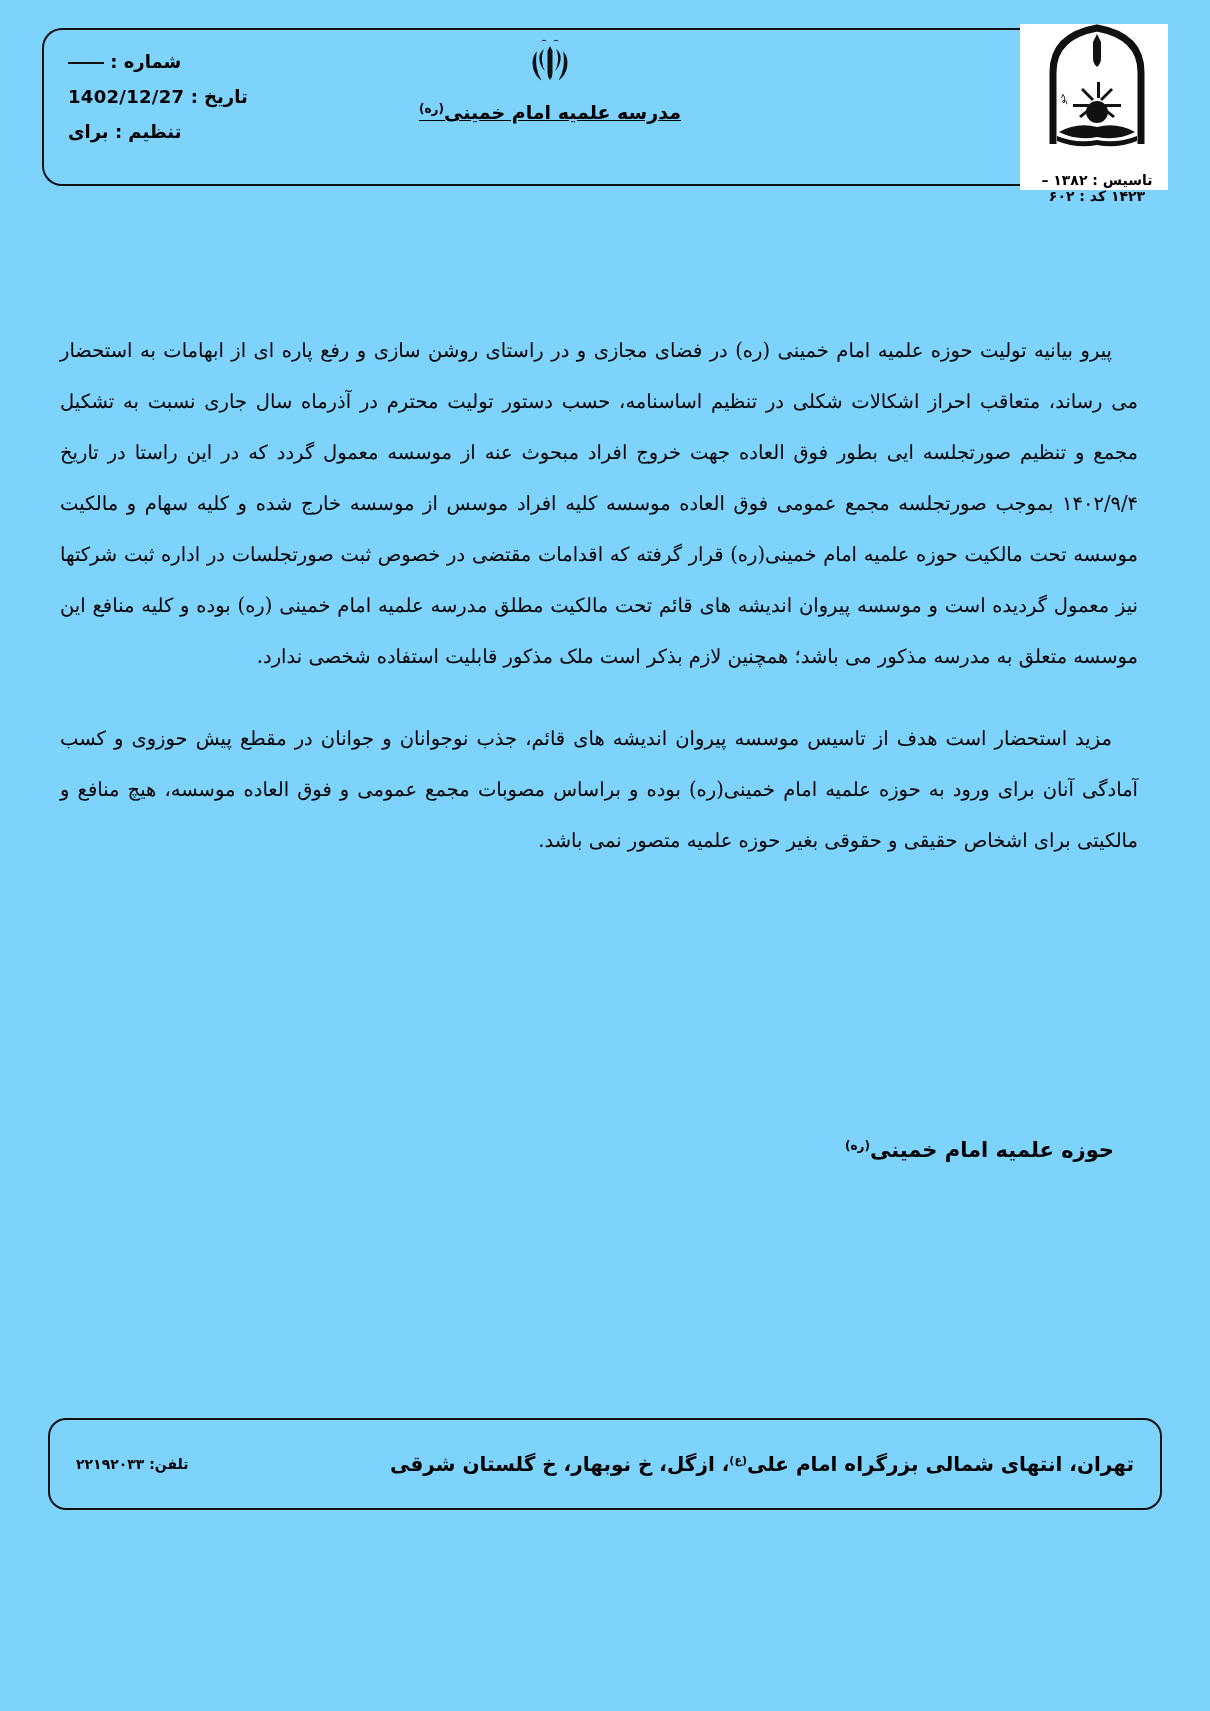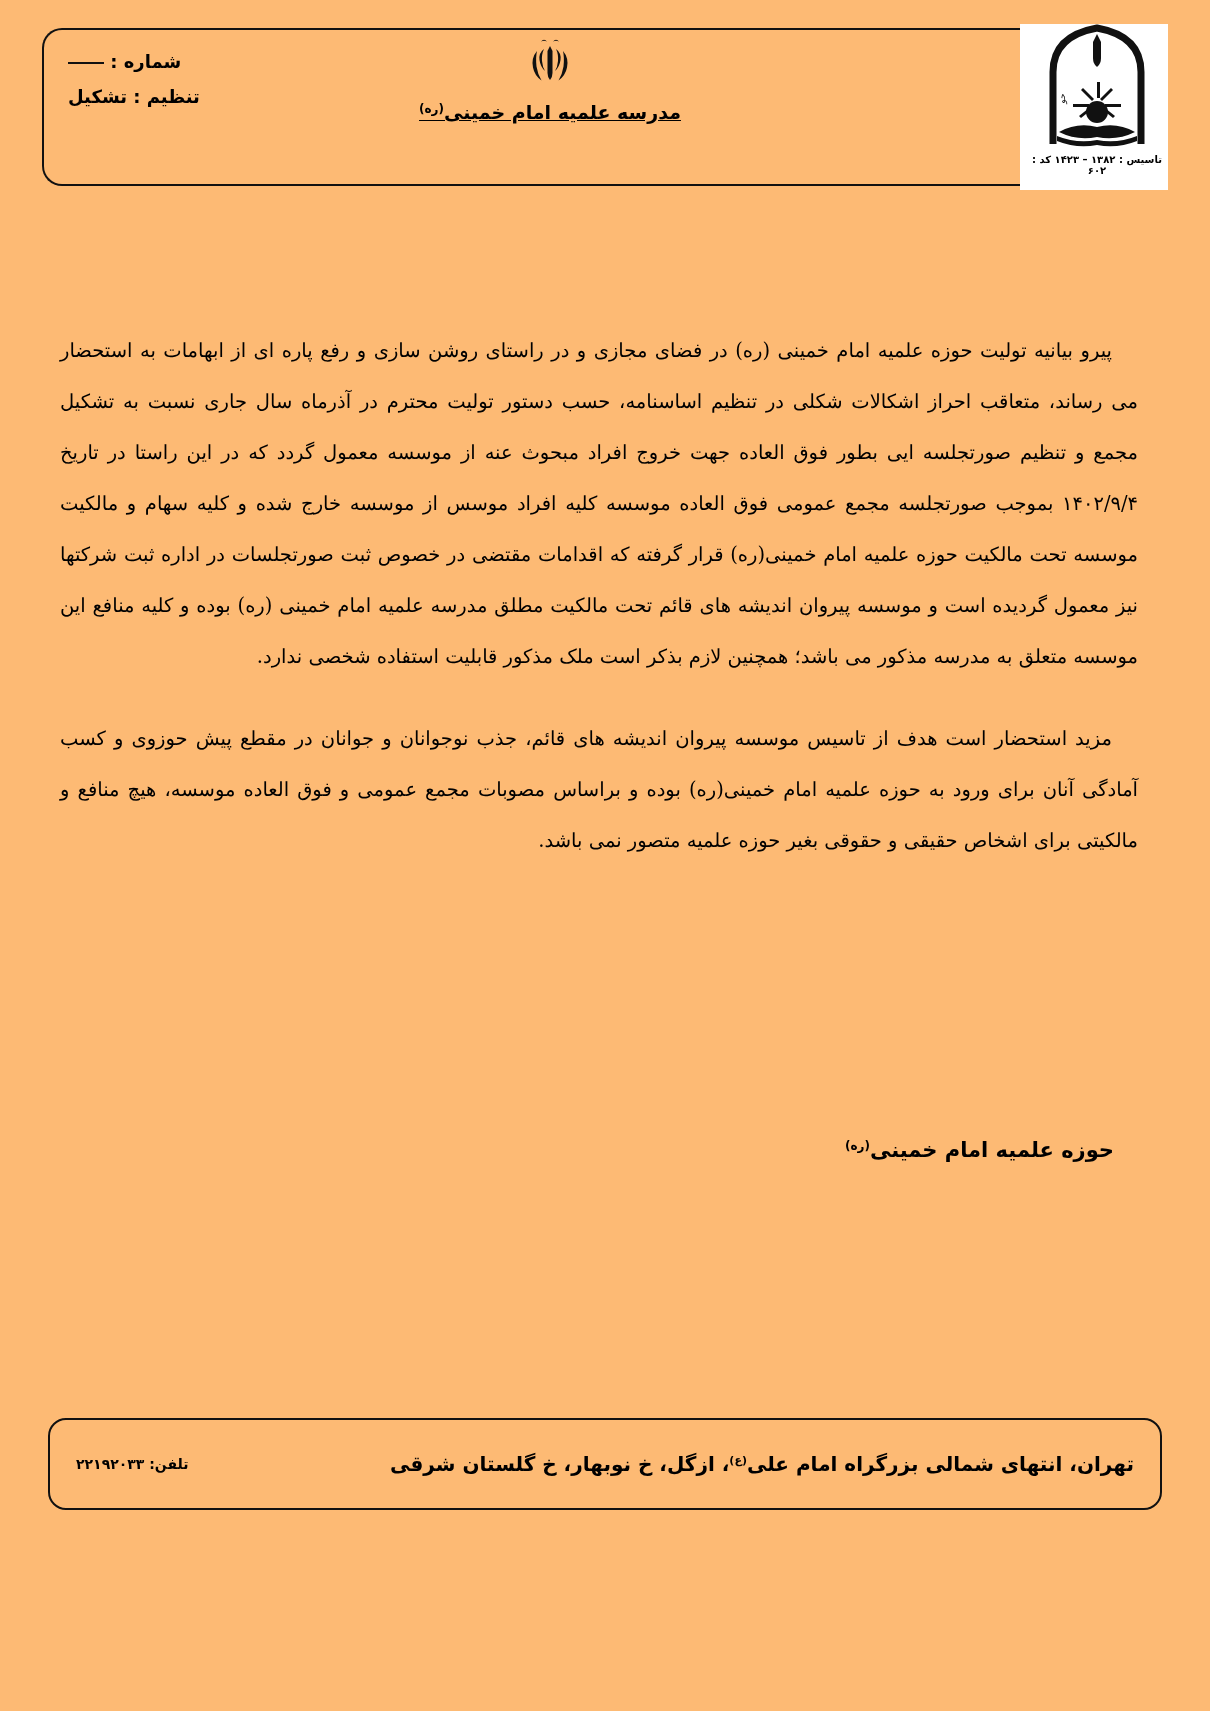--- a/index.html
+++ b/index.html
@@ -12,21 +12,21 @@
     height: 1711px;
     position: relative;
     font-family: "DejaVu Sans", "Liberation Sans", sans-serif;
     color: #000000;
     overflow: hidden;
   }
 
   .page {
     position: absolute;
     inset: 0;
-    background: #fdba74;
+    background: #7dd3fc;
   }
 
   
   .header {
     position: absolute;
     top: 28px;
     left: 42px;
     right: 42px;
     height: 158px;
   }
@@ -116,23 +116,23 @@
   
   .logo-block {
     position: absolute;
     top: -8px;
     right: -4px;
     width: 150px;
     text-align: center;
   }
   .logo-svg { display: block; margin: 0 auto; }
   .logo-caption {
-    font-size: 10px;
-    font-weight: bold;
-    margin-top: 2px;
+    font-size: 14px;
+    font-weight: bold;
+    margin-top: 20px;
     letter-spacing: 0.4px;
     direction: rtl;
   }
 
   
   .basmala {
     position: absolute;
     top: 262px;
     left: 0;
     width: 100%;
@@ -210,22 +210,26 @@
   <div class="header">
     <div class="header-frame"></div>
     <div class="header-frame-mask"></div>
 
     <div class="meta">
       <div class="meta-row">
         <span class="lbl">شماره :</span>
         <span class="meta-dash"></span>
       </div>
       <div class="meta-row">
+        <span class="lbl">تاریخ :</span>
+        <span class="val">1402/12/27</span>
+      </div>
+      <div class="meta-row">
         <span class="lbl">تنظیم :</span>
-        <span class="lbl">تشکیل</span>
+        <span class="lbl">برای</span>
       </div>
     </div>
 
     <div class="center-block">
       <svg class="emblem" viewBox="0 0 100 104" aria-hidden="true">
         <g fill="#111111">
 
           <path d="M32 11 q6 -7 12 0 q-6 -3 -12 0 Z"></path>
           <path d="M56 11 q6 -7 12 0 q-6 -3 -12 0 Z"></path>
 

